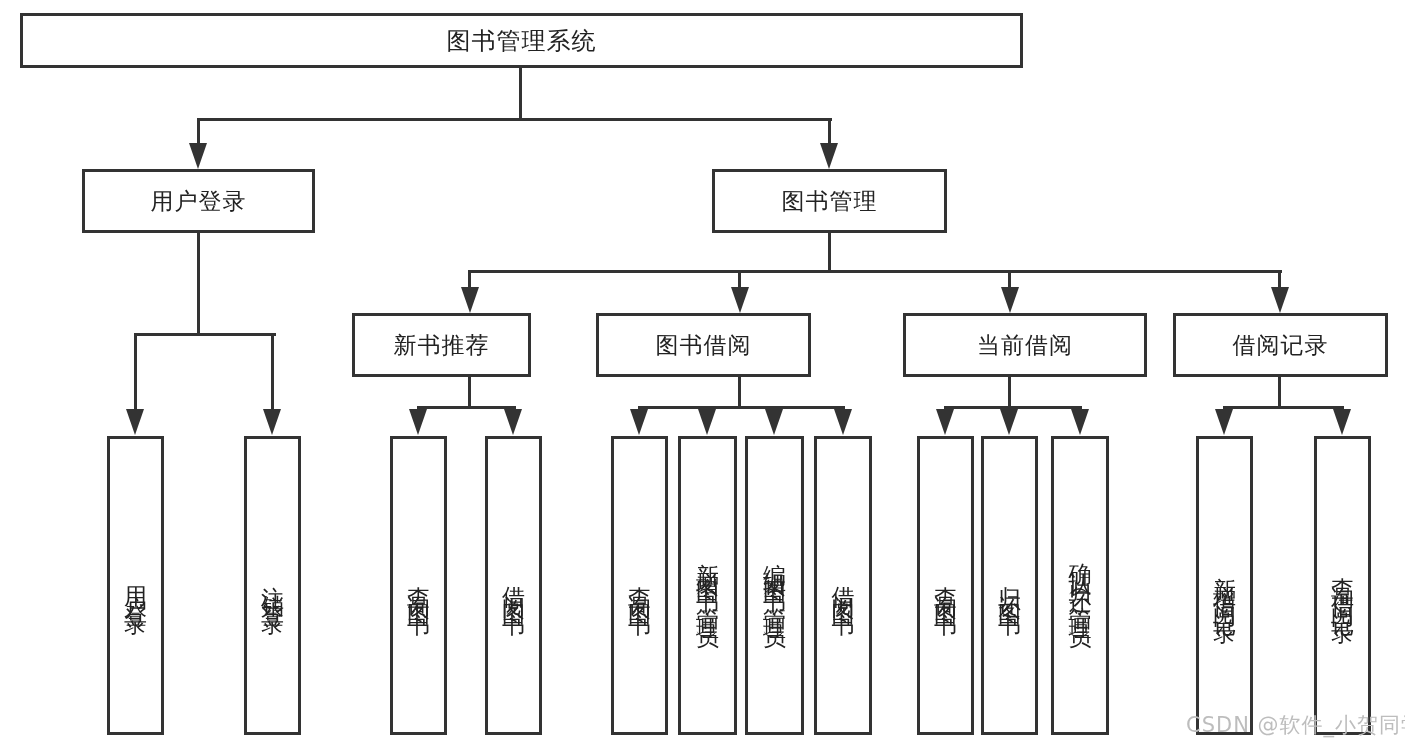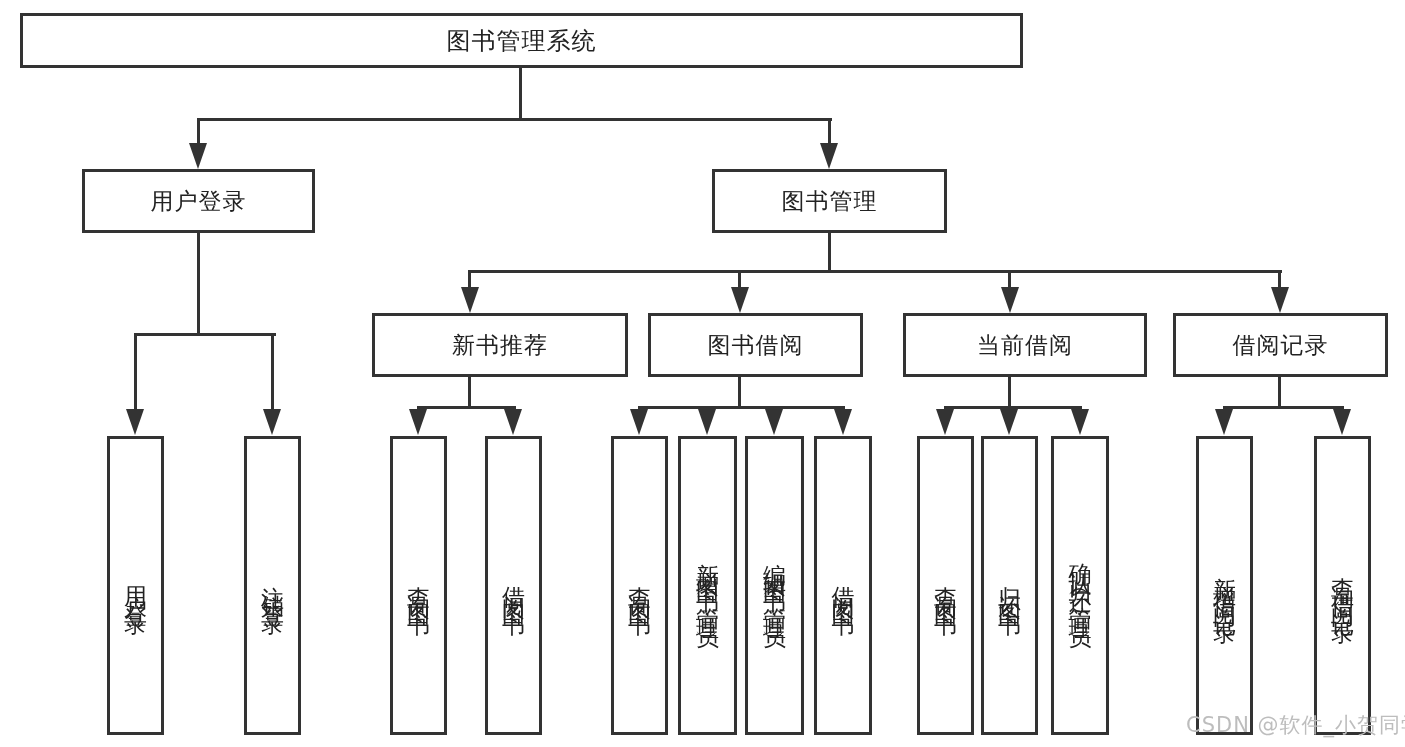--- a/index.html
+++ b/index.html
@@ -86,22 +86,22 @@
   <div class="hl" style="left:469px;top:270px;width:813px"></div>
   <div class="vl" style="left:468px;top:270px;height:20px"></div>
   <div class="ar" style="left:461px;top:287px"></div>
   <div class="vl" style="left:738px;top:270px;height:20px"></div>
   <div class="ar" style="left:731px;top:287px"></div>
   <div class="vl" style="left:1008px;top:270px;height:20px"></div>
   <div class="ar" style="left:1001px;top:287px"></div>
   <div class="vl" style="left:1278px;top:270px;height:20px"></div>
   <div class="ar" style="left:1271px;top:287px"></div>
 
-  <div class="box" style="left:372px;top:313px;width:256px;height:64px">新书推荐</div>
-  <div class="box" style="left:648px;top:313px;width:215px;height:64px">图书借阅</div>
+  <div class="box" style="left:352px;top:313px;width:179px;height:64px">新书推荐</div>
+  <div class="box" style="left:596px;top:313px;width:215px;height:64px">图书借阅</div>
   <div class="box" style="left:903px;top:313px;width:244px;height:64px">当前借阅</div>
   <div class="box" style="left:1173px;top:313px;width:215px;height:64px">借阅记录</div>
 
   <div class="vl" style="left:468px;top:377px;height:31px"></div>
   <div class="hl" style="left:417px;top:406px;width:99px"></div>
   <div class="ar" style="left:409px;top:409px"></div>
   <div class="ar" style="left:504px;top:409px"></div>
 
   <div class="vl" style="left:738px;top:377px;height:31px"></div>
   <div class="hl" style="left:638px;top:406px;width:207px"></div>

